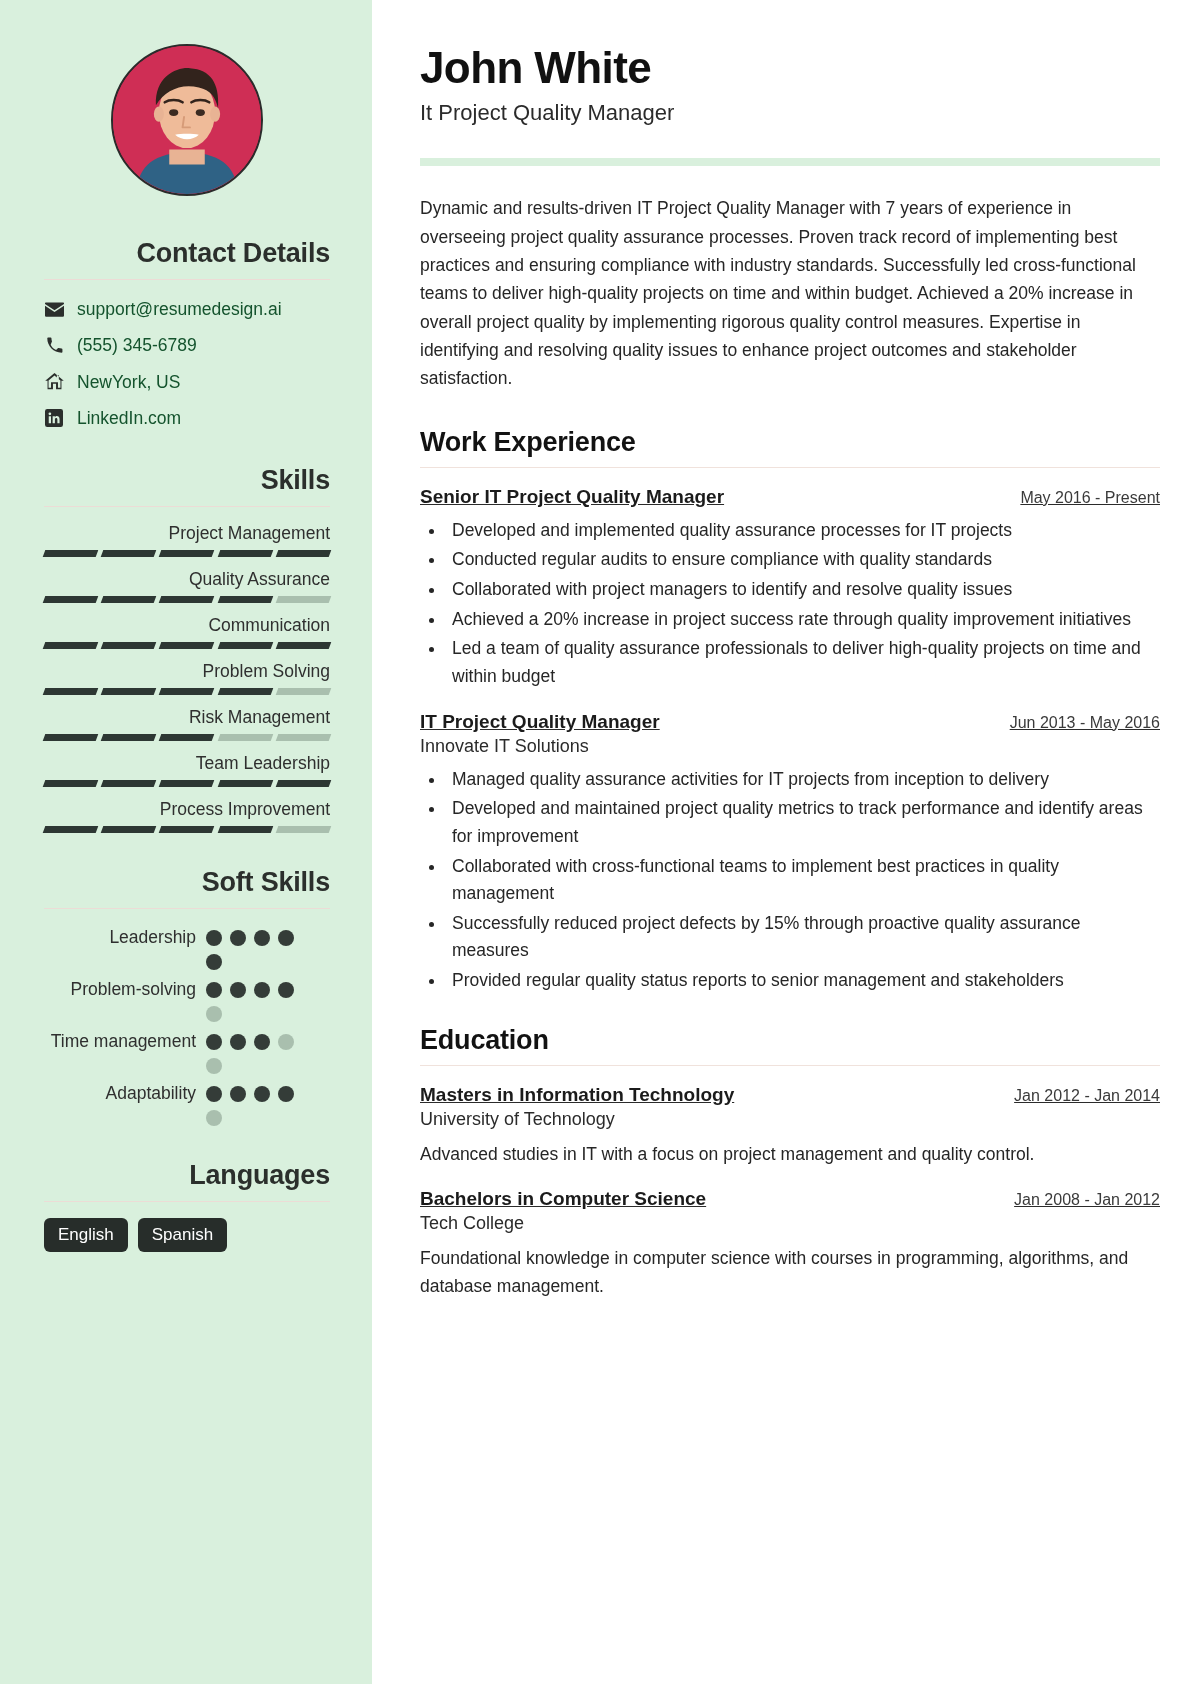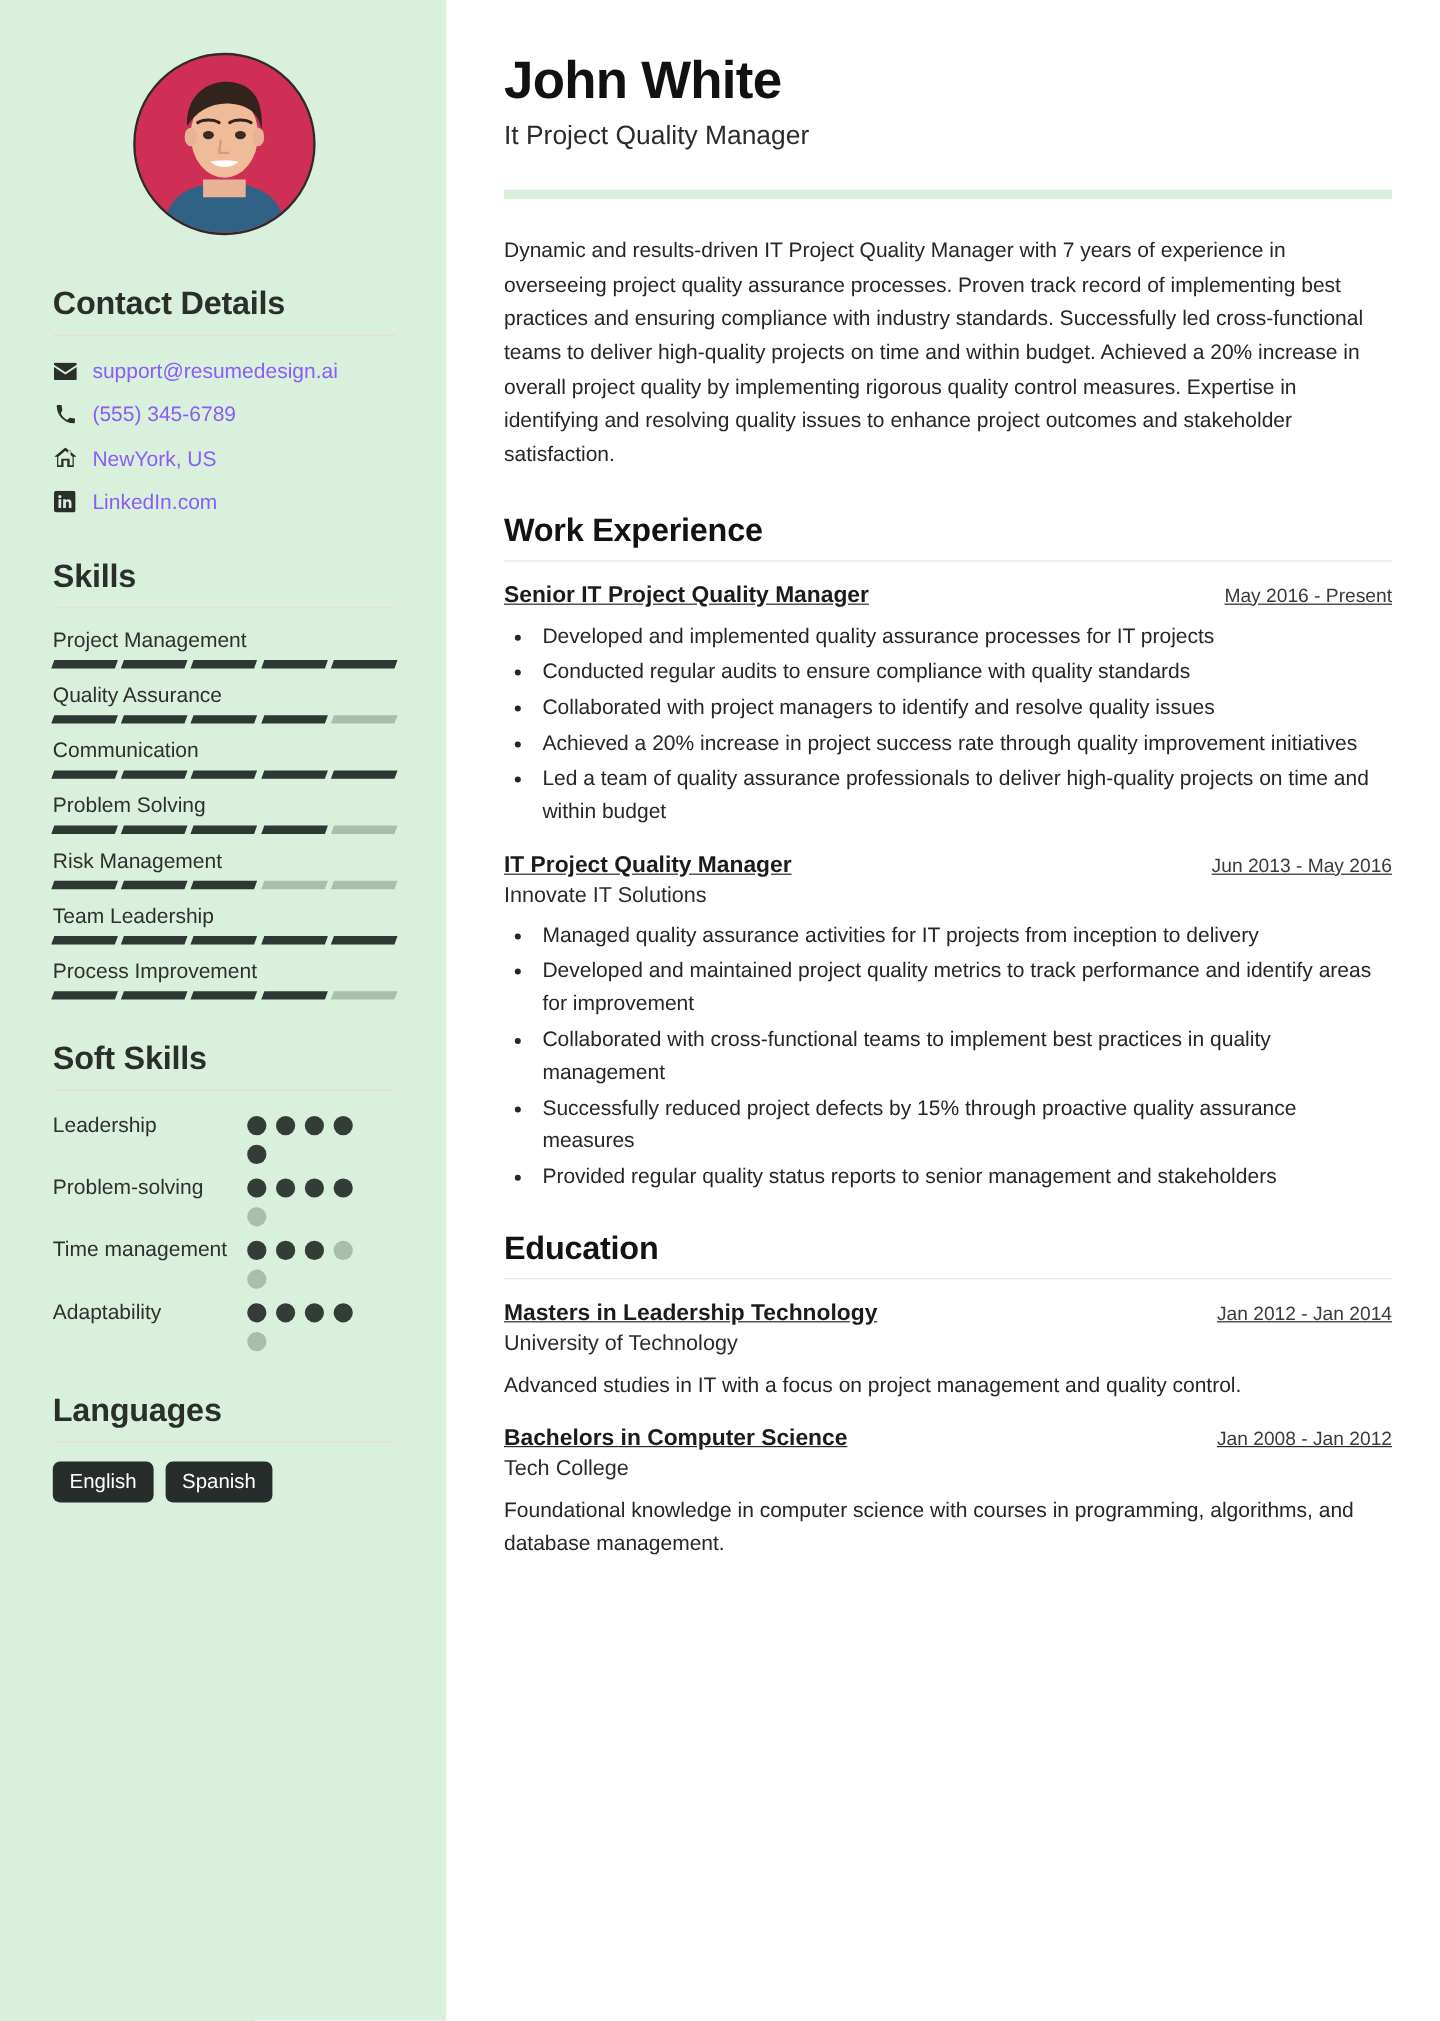--- a/index.html
+++ b/index.html
@@ -26,25 +26,25 @@
     border: 2px solid #2b2b2b;
     background: #cf2e55;
   }
   .avatar svg { display: block; width: 100%; height: 100%; }
 
   .side-h {
     font-size: 27px; font-weight: bold; color: #2b2f2c;
     letter-spacing: -0.2px; margin-bottom: 10px;
   }
   .side-rule { height: 1px; background: #ecdcd6; margin-bottom: 16px; }
-  .side-block { margin-bottom: 34px; }
+  .side-block { margin-bottom: 34px; text-align: right; }
 
   .contact-row {
     display: flex; align-items: center; gap: 13px;
-    font-size: 17.5px; color: #8b5cf6; margin-bottom: 10px;
+    font-size: 17.5px; color: #14532d; margin-bottom: 10px;
     line-height: 1.5;
   }
   .contact-ico {
     width: 20px; display: flex; align-items: center; justify-content: center;
     color: #2b2f2c; flex: 0 0 20px;
   }
   .contact-ico svg { display:block; }
 
   
   .skill-item { margin-bottom: 12px; }
@@ -365,21 +365,21 @@
           </div>
         </div>
     </section>
 
     <section class="sec">
       <h2 class="sec-h">Education</h2>
       <div class="sec-rule"></div>
       <div id="edu-list">
           <div class="entry">
             <div class="entry-top">
-              <div class="entry-role">Masters in Leadership Technology</div>
+              <div class="entry-role">Masters in Information Technology</div>
               <div class="entry-date">Jan 2012 - Jan 2014</div>
             </div>
             <div class="entry-org">University of Technology</div>
             <div class="entry-desc">Advanced studies in IT with a focus on project management and quality control.</div>
           </div>
           <div class="entry">
             <div class="entry-top">
               <div class="entry-role">Bachelors in Computer Science</div>
               <div class="entry-date">Jan 2008 - Jan 2012</div>
             </div>

